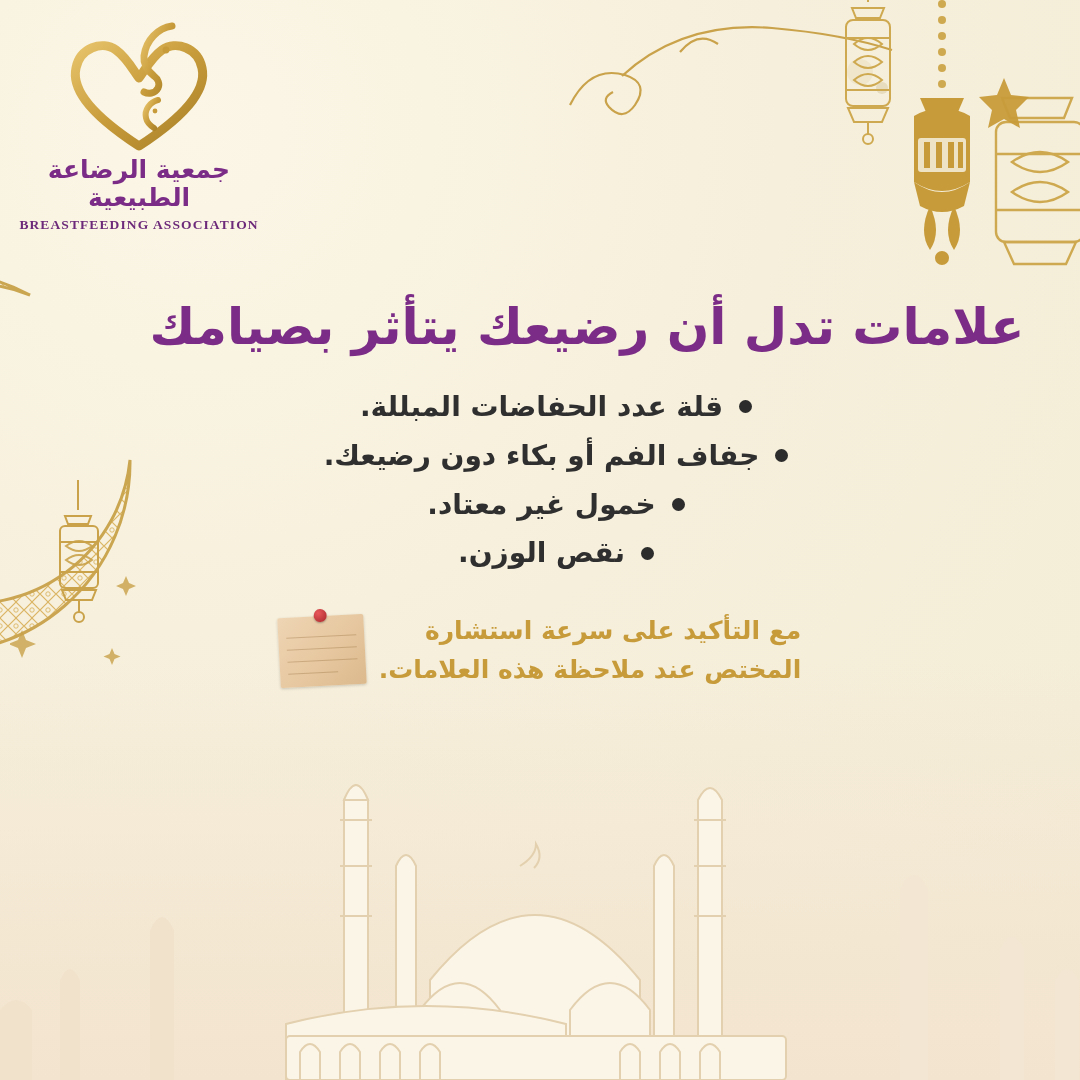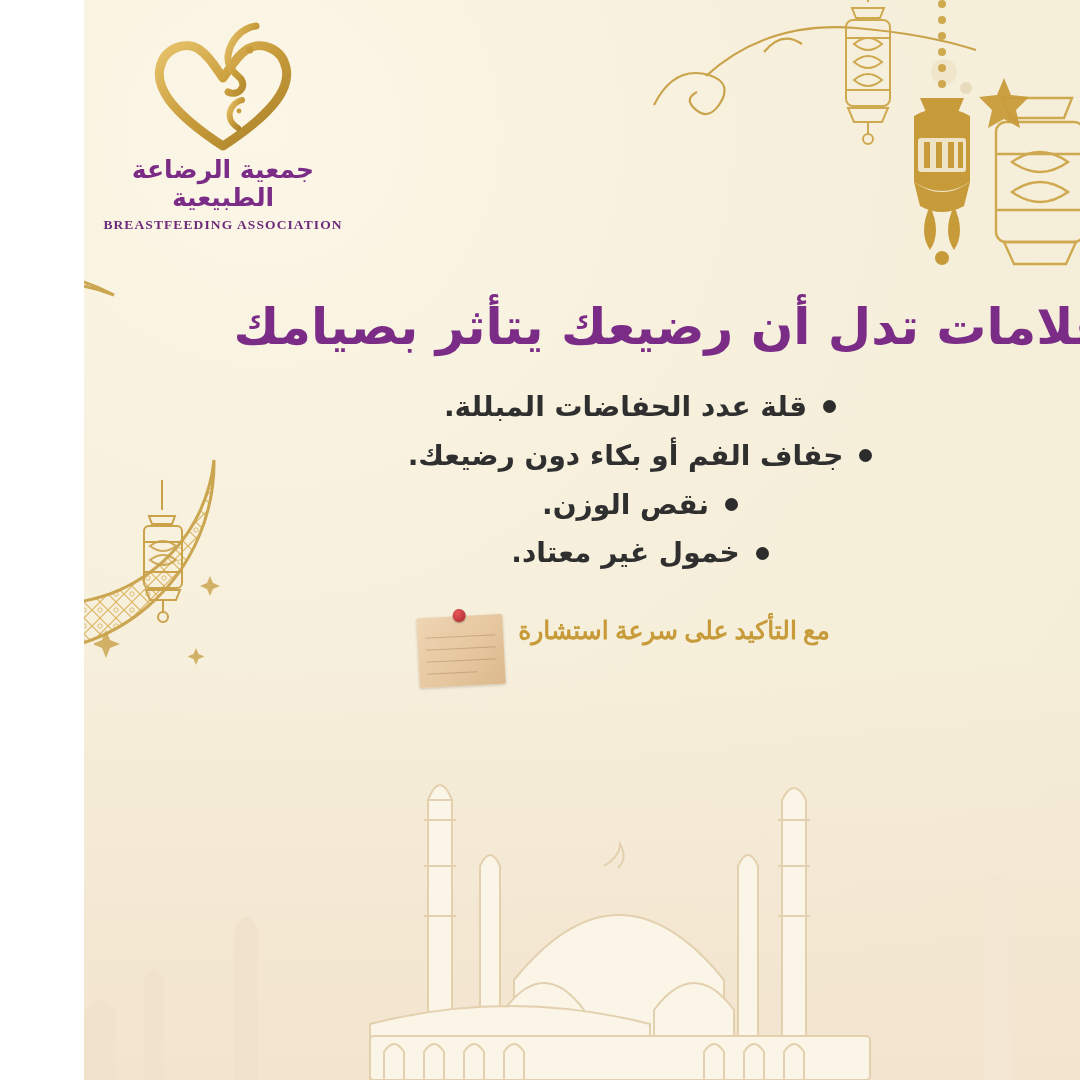--- a/index.html
+++ b/index.html
@@ -2,21 +2,21 @@
 <html lang="ar" dir="rtl"><head>
 <meta charset="utf-8">
 <style>
   html, body {
     margin: 0;
     padding: 0;
     background: #ffffff;
   }
   .poster {
     position: relative;
-    width: 996px;
+    width: 1080px;
     height: 1080px;
     overflow: hidden;
     background: #f7f0dd;
     font-family: "DejaVu Sans", "Liberation Sans", sans-serif;
   }
   
   .bg-grad {
     position: absolute;
     inset: 0;
     background:
@@ -132,21 +132,20 @@
     align-items: flex-start;
     gap: 14px;
   }
   .note-text {
     color: #c79b3a;
     font-size: 25px;
     font-weight: bold;
     line-height: 1.55;
     text-align: right;
     max-width: 460px;
-    font-family: Liberation Serif, serif;
   }
   .note-icon { margin-top: 4px; }
 
   
   .sticky {
     position: relative;
     width: 86px;
     height: 70px;
     transform: rotate(-3deg);
   }
@@ -318,31 +317,32 @@
     <div class="sign-row">
       <span class="sign-dot"></span>
       <span class="sign-text">قلة عدد الحفاضات المبللة.</span>
     </div>
     <div class="sign-row">
       <span class="sign-dot"></span>
       <span class="sign-text">جفاف الفم أو بكاء دون رضيعك.</span>
     </div>
     <div class="sign-row">
       <span class="sign-dot"></span>
-      <span class="sign-text">نقص الوزن.</span>
+      <span class="sign-text">خمول غير معتاد.</span>
     </div>
     <div class="sign-row">
       <span class="sign-dot"></span>
-      <span class="sign-text">خمول غير معتاد.</span>
+      <span class="sign-text">نقص الوزن.</span>
     </div>
   </div>
 
   <div class="note">
     <div class="note-text">
       <div>مع التأكيد على سرعة استشارة</div>
+      <div>المختص عند ملاحظة هذه العلامات.</div>
     </div>
     <div class="note-icon">
       <div class="sticky">
         <div class="sticky-paper"></div>
         <div class="sticky-line" style="top:20px;"></div>
         <div class="sticky-line" style="top:32px;"></div>
         <div class="sticky-line" style="top:44px;"></div>
         <div class="sticky-line" style="top:56px; right:28px;"></div>
         <div class="pin"></div>
       </div>

